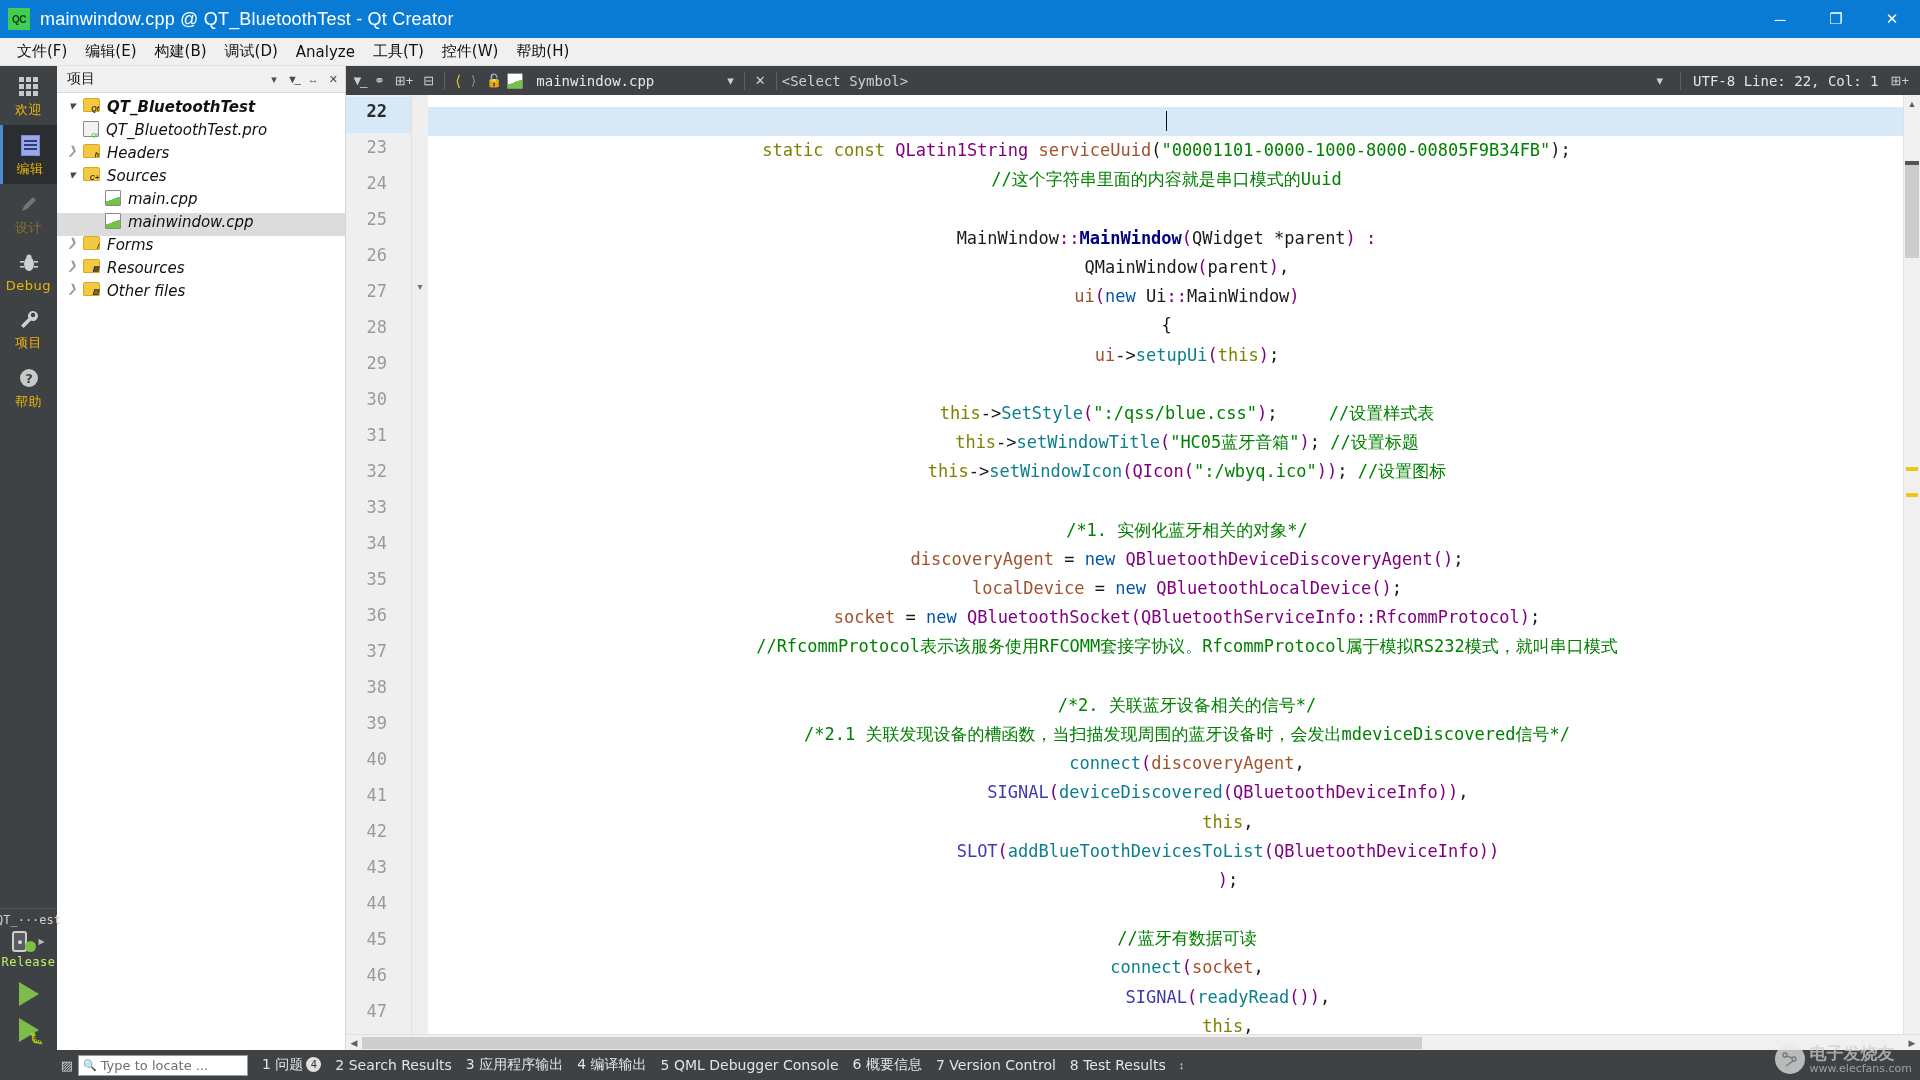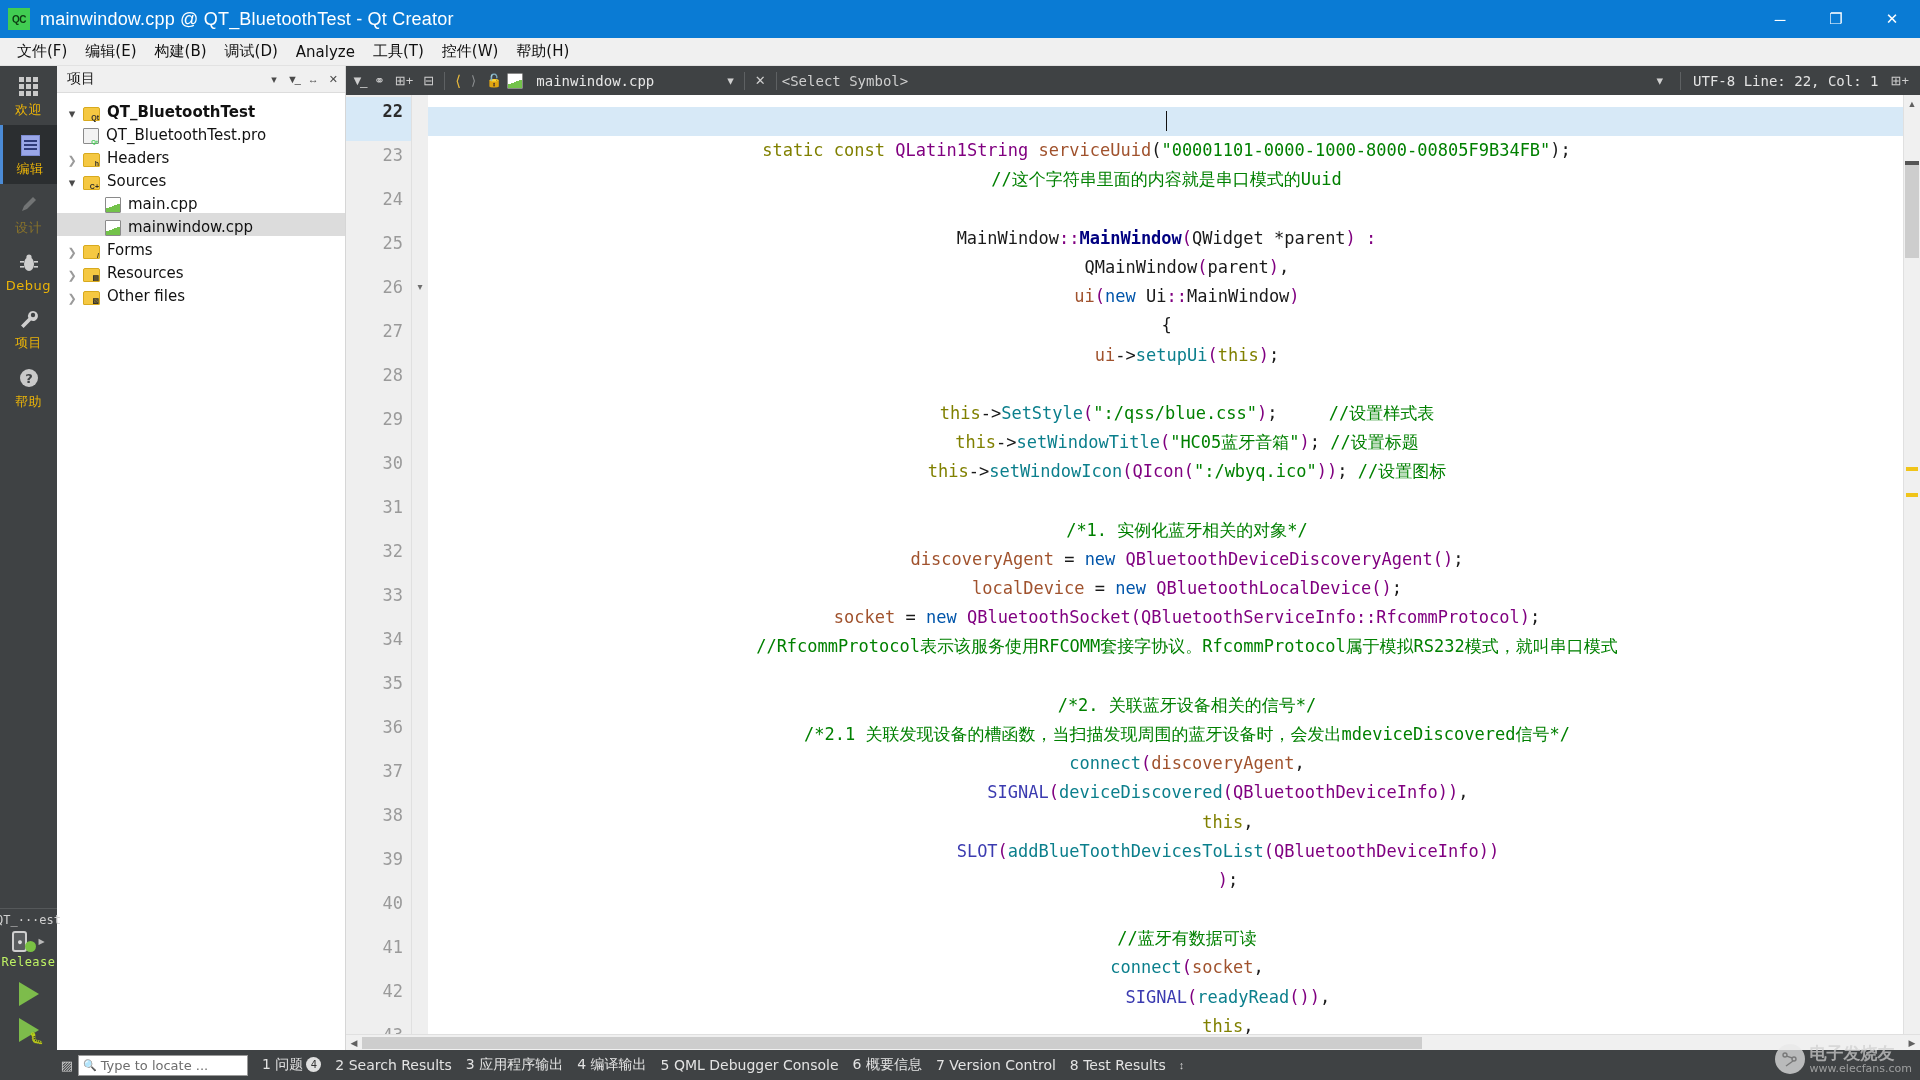--- a/index.html
+++ b/index.html
@@ -85,21 +85,21 @@
   .projpanel { width:289px; background:#fff; flex:none; display:flex; flex-direction:column;
                border-right:1px solid #d6d6d6; }
   .panel-head {
     height:27px; background:#f0f0f0; display:flex; align-items:center;
     padding:0 4px 0 10px; border-bottom:1px solid #dcdcdc; gap:4px;
   }
   .panel-title { font-size:14px; color:#1b1b1b; font-family:"DejaVu Sans","Liberation Sans",sans-serif; }
   .panel-head .spacer { flex:1; }
   .hbtn { font-size:11px; color:#4a4a4a; padding:0 3px; cursor:pointer; }
   .tree { padding-top:5px; font-size:15px; color:#111; overflow:hidden; }
-  .trow { display:flex; align-items:flex-end; height:23px; padding-left:4px; white-space:nowrap; cursor:pointer; }
+  .trow { display:flex; align-items:flex-start; height:23px; padding-left:4px; white-space:nowrap; cursor:pointer;font-style:italic; }
   .trow.sel { background:#dcdcdc; }
   .arrow { width:22px; text-align:center; color:#9a9a9a; font-size:11px; flex:none; }
   .arrow.open::before { content:"\25BE"; font-size:13px; color:#4a4a4a; }
   .arrow.closed::before { content:"\276F"; font-size:11px; color:#9a9a9a; }
   .folder {
     width:17px; height:14px; background:#f5c842; border-radius:2px 2px 1px 1px;
     margin-right:7px; flex:none; position:relative; border:1px solid #d8aa1e;
   }
   .folder::after { content:attr(data-badge); position:absolute; right:0; bottom:-1px; font-size:7px; color:#2b2b2b; font-weight:bold; }
   .fileico {
@@ -128,21 +128,21 @@
   .symbolbox { font-family:"DejaVu Sans Mono","Liberation Mono",monospace; font-size:14px; color:#cfcfcf; }
   .tbright { margin-left:auto; display:flex; align-items:center; gap:7px; padding-right:6px; }
   .tbright .enc { font-family:"DejaVu Sans Mono","Liberation Mono",monospace; font-size:14px; color:#e3e3e3; }
 
   .editwrap { flex:1; display:flex; min-height:0; position:relative; overflow:hidden; }
   .gutter {
     width:66px; background:#efefef; flex:none; text-align:right; padding-top:2px;
     font-family:"DejaVu Sans Mono","Liberation Mono",monospace; font-size:17px; color:#9a9a9a;
     border-right:1px solid #e0e0e0;
   }
-  .gl { height:44px; line-height:29.2px; padding-right:8px; position:relative; }
+  .gl { height:36px; line-height:29.2px; padding-right:24px; position:relative; }
   .gl.cur { color:#2b2b2b; font-weight:bold; background:#d7e9f7; }
   .foldcol { width:16px; background:#efefef; flex:none; padding-top:2px; }
   .fc { height:29.2px; line-height:29.2px; text-align:center; font-size:10px; color:#6f6f6f; }
 
   .code {
     flex:1; padding-top:12px; overflow:hidden; position:relative;
     font-family:"DejaVu Sans Mono","Liberation Mono",monospace; font-size:17px;
     white-space:pre; color:#1a1a1a;text-align:center;
   }
   .cl { height:29.2px; line-height:29.2px; padding-left:2px; }

